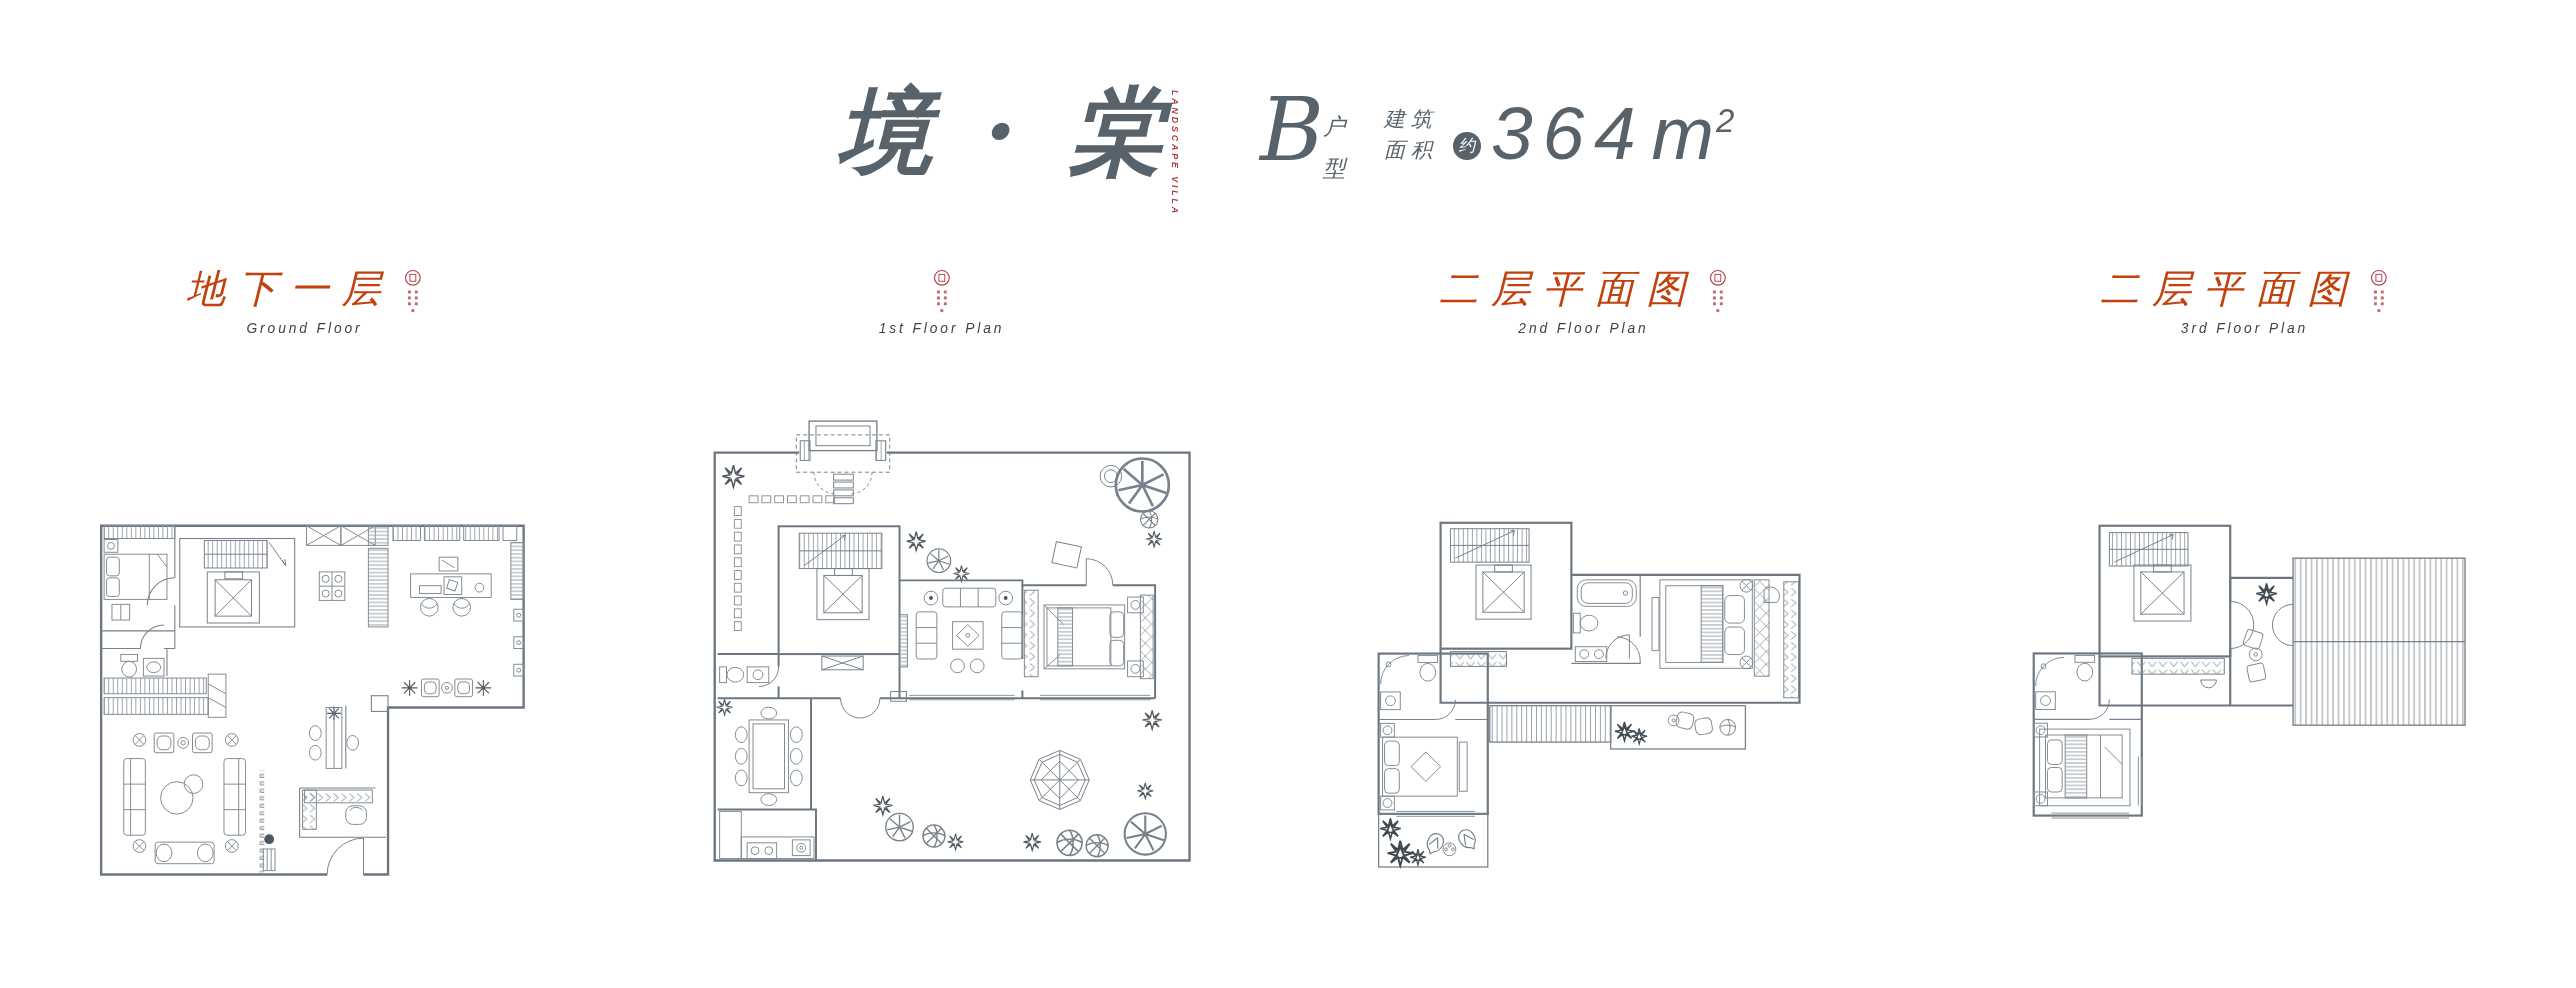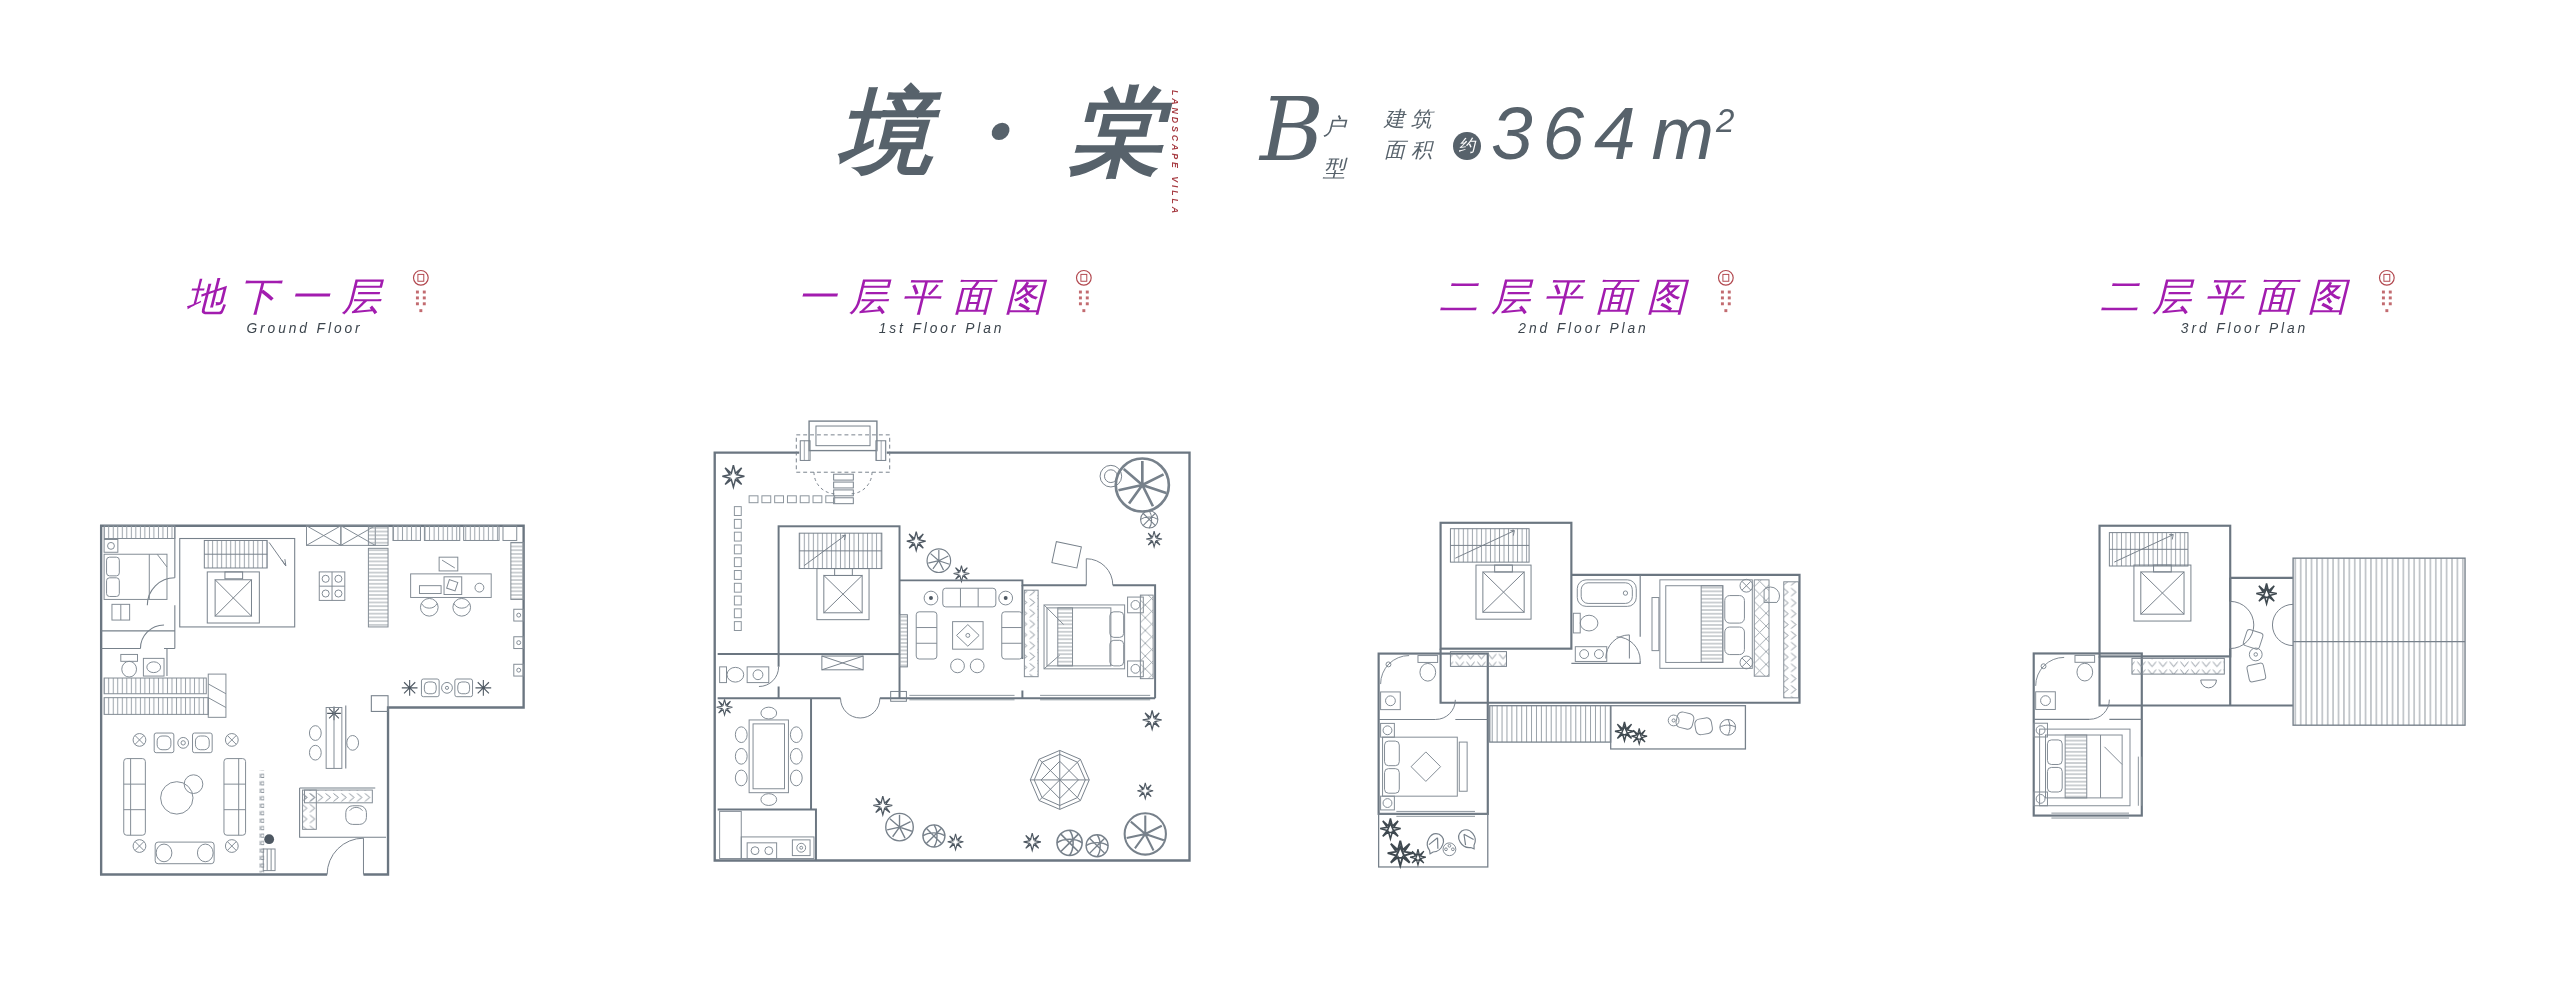--- a/index.html
+++ b/index.html
@@ -19,22 +19,22 @@
   .approx-badge{position:absolute;left:1453px;top:132px;width:27.5px;height:27.5px;border-radius:50%;
                 background:#57626b;color:#fff;font-size:16.7px;display:flex;align-items:center;
                 justify-content:center;}
   .area-figure{position:absolute;left:1491px;top:90px;color:#57626b;white-space:nowrap;text-align:center;}
   .area-figure .num{font-size:75px;letter-spacing:9.8px;}
   .area-figure .unit{font-size:75px;margin-left:5.9px;}
   .area-figure sup{font-size:33px;vertical-align:27.5px;margin-left:2px;}
   
   .plan-label{position:absolute;width:315px;text-align:center;color:#3c454d;}
   .plan-label .row{display:flex;justify-content:center;align-items:flex-start;gap:9.8px;height:53px;}
-  .plan-label h2{margin:8px;font-family:"DejaVu Serif",serif;font-weight:500;font-size:39px;
-                 letter-spacing:12.8px;line-height:43px;color:#a21caf;white-space:nowrap;}
+  .plan-label h2{margin:0;font-family:"DejaVu Serif",serif;font-weight:500;font-size:39px;
+                 letter-spacing:12.8px;line-height:43px;color:#c2410c;white-space:nowrap;}
   .plan-label .en{margin-top:1px;font-size:13.8px;letter-spacing:2.9px;color:#3c454d;}
   .seal{flex:0 0 auto;margin-top:2px;}
   
   .drawing{position:absolute;stroke-linecap:butt;stroke-linejoin:miter;}
 </style>
 </head>
 <body>
 
 <div class="canvas">
 
@@ -75,21 +75,20 @@
             <rect x="12" y="34" width="3" height="3"></rect>
             <rect x="8.5" y="41" width="3" height="3"></rect>
           </g>
       </svg>
     </div>
     <div class="en">Ground Floor</div>
   </div>
 
   <div class="plan-label" style="left:784px;top:267px">
     <div class="row">
-      <h2>一层平面图</h2>
       <svg class="seal" width="19.7" height="49" viewBox="0 0 20 50">
         <circle cx="10" cy="9" r="7.5" fill="none" stroke="#b2484f" stroke-width="1.2"></circle>
         <rect x="7" y="5.5" width="6" height="7" fill="none" stroke="#b2484f" stroke-width="1"></rect>
         <g fill="#c26b70">
             <rect x="5" y="22" width="3" height="3"></rect>
             <rect x="12" y="22" width="3" height="3"></rect>
             <rect x="5" y="28" width="3" height="3"></rect>
             <rect x="12" y="28" width="3" height="3"></rect>
             <rect x="5" y="34" width="3" height="3"></rect>
             <rect x="12" y="34" width="3" height="3"></rect>

